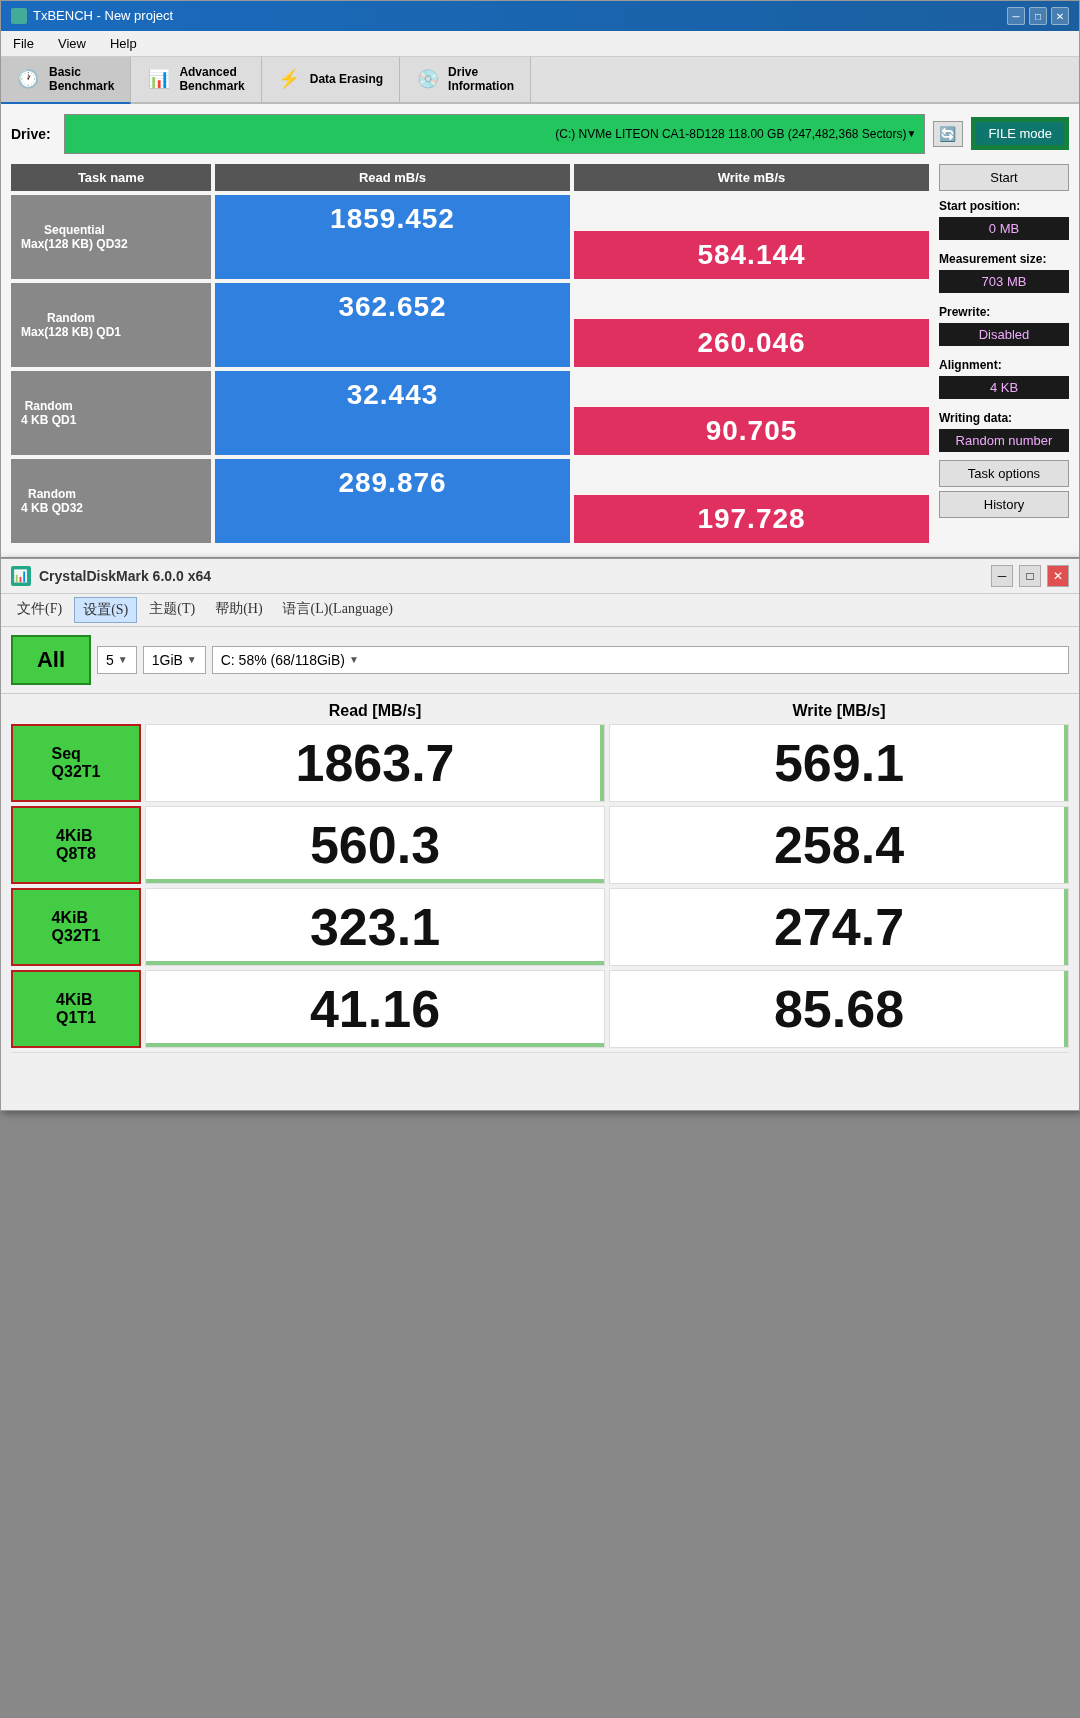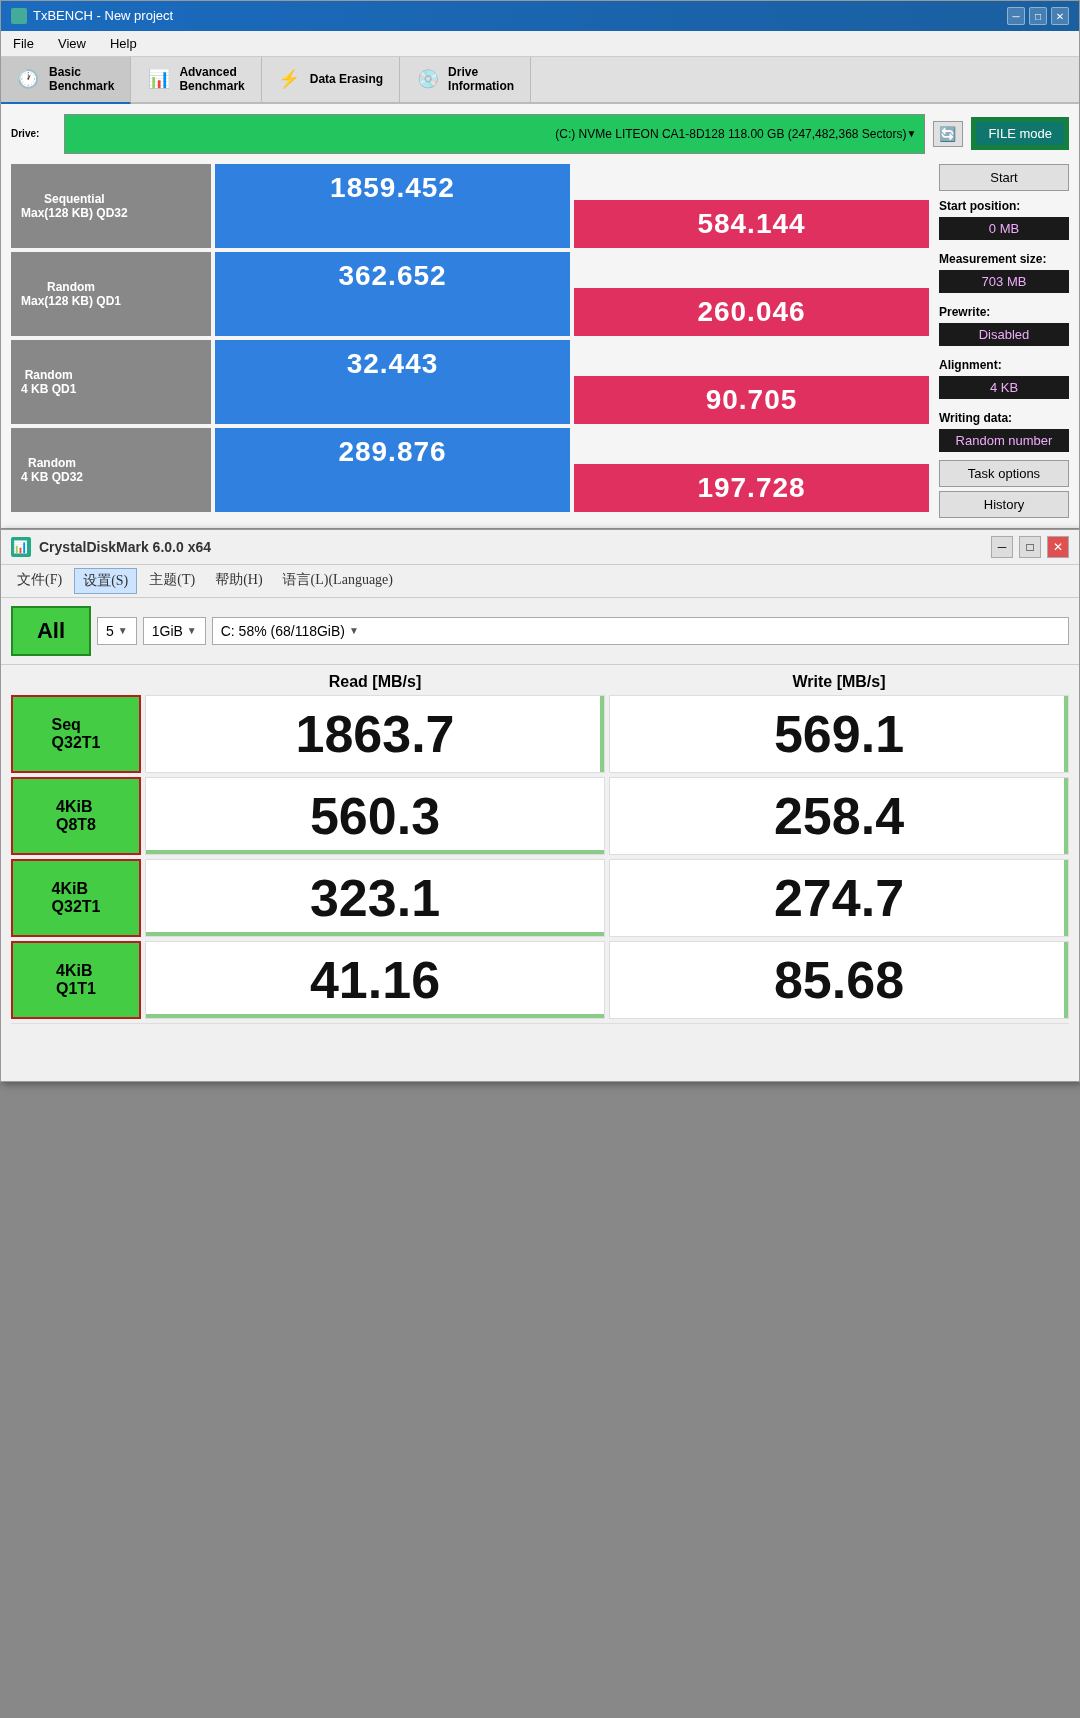--- a/index.html
+++ b/index.html
@@ -112,21 +112,21 @@
     }
 
     
     .drive-row {
       display: flex;
       align-items: center;
       gap: 8px;
       margin-bottom: 10px;
     }
     .drive-label {
-      font-size: 10px;
+      font-size: 14px;
       font-weight: bold;
       min-width: 45px;
     }
     .drive-select {
       flex: 1;
       background: #22c55e;
       border: 1px solid #888;
       padding: 12px 8px;
       font-size: 12px;
       display: flex;
@@ -472,20 +472,25 @@
         <span class="drive-select-text">(C:) NVMe LITEON CA1-8D128  118.00 GB (247,482,368 Sectors)</span>
         <span class="drive-select-arrow">▼</span>
       </div>
       <div class="drive-icon-btn">🔄</div>
       <div class="file-mode-btn">FILE mode</div>
     </div>
 
     <div class="bench-table-container">
       <div class="bench-table">
 
+        <div class="bench-header-row">
+          <div class="bench-header-cell">Task name</div>
+          <div class="bench-header-cell">Read mB/s</div>
+          <div class="bench-header-cell">Write mB/s</div>
+        </div>
 
         <div class="bench-row">
           <div class="bench-label">
             <div>
               <div>Sequential</div>
               <div>Max(128 KB) QD32</div>
             </div>
           </div>
           <div class="bench-value-read">1859.452</div>
           <div class="bench-value-write">584.144</div>

